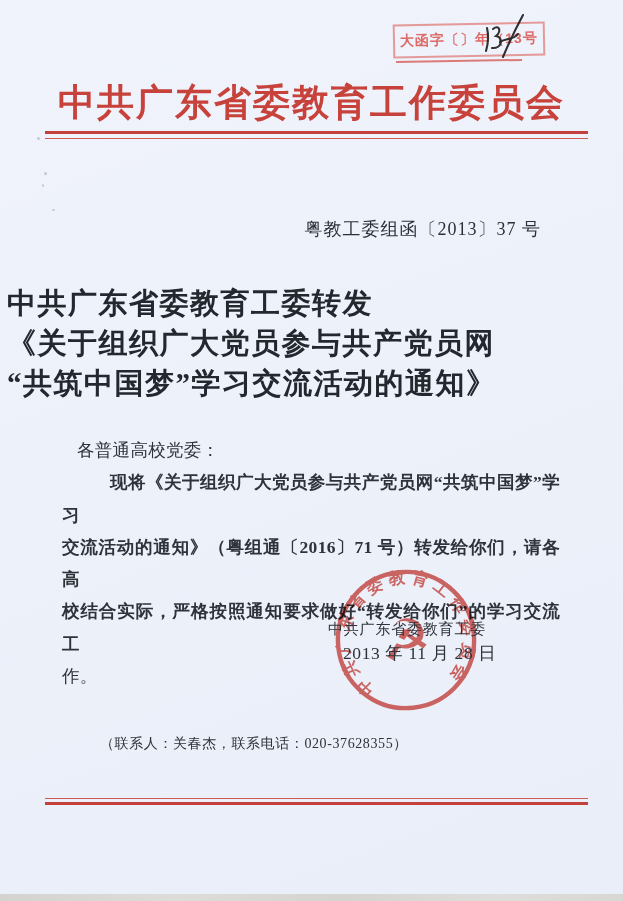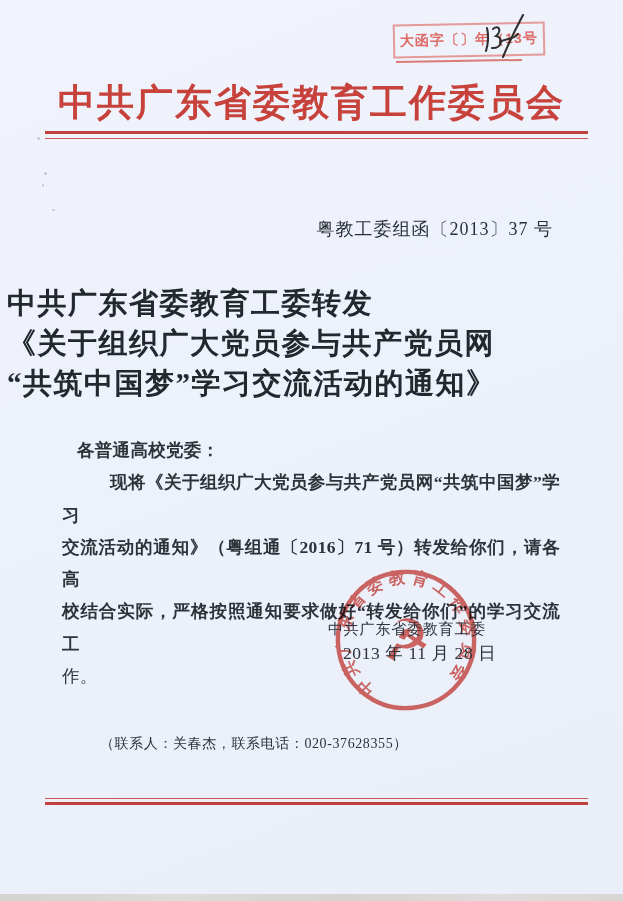--- a/index.html
+++ b/index.html
@@ -42,36 +42,36 @@
   }
   .rule{position:absolute;left:45px;width:543px;}
   .rule-top{top:131px;}
   .rule-bottom{top:798px;}
   .rule .thick{height:3.2px;background:#c4403c;}
   .rule .thin{height:1.3px;background:#cf5a54;}
   .rule-top .thin{margin-top:4px;}
   .rule-bottom .thick{margin-top:3px;}
 
   .doc-number{
-    position:absolute;top:217px;right:70px;
+    position:absolute;top:217px;right:82px;
     font-size:18px;letter-spacing:1px;color:#2b3037;
   }
 
   .doc-title{
     position:absolute;top:283px;left:0;width:100%;
     text-align:left;font-size:29px;font-weight:700;
     letter-spacing:1.5px;line-height:40px;color:#23282f;padding-left:7px;
   }
 
   .body-block{
     position:absolute;top:434px;left:62px;width:498px;
     font-size:17.5px;line-height:32.3px;color:#2e333a;
     letter-spacing:.3px;
   }
-  .body-line.salutation{padding-left:15px;font-weight:bold;}
+  .body-line.salutation{padding-left:15px;}
   .body-line.indent{text-indent:48px;}
   .body-line.just{text-align:justify;text-align-last:justify;font-weight:bold;}
 
   
   .seal{
     position:absolute;left:332px;top:566px;width:148px;height:148px;
     transform:rotate(-6deg);opacity:.88;mix-blend-mode:multiply;
     pointer-events:none;
   }
 

